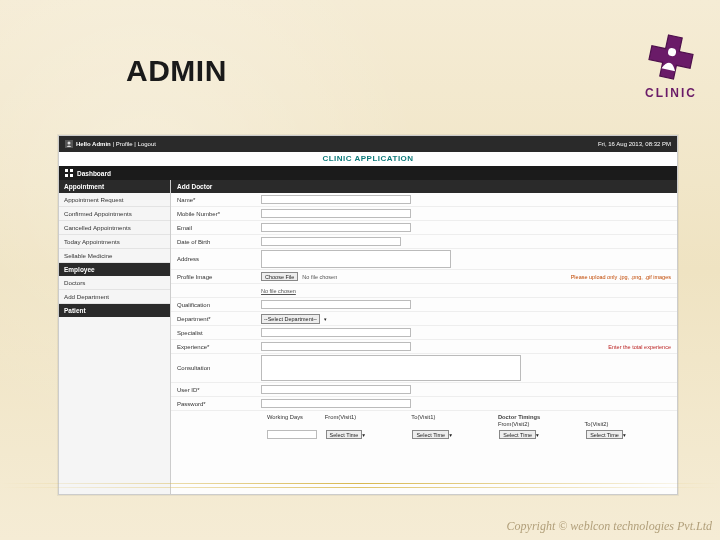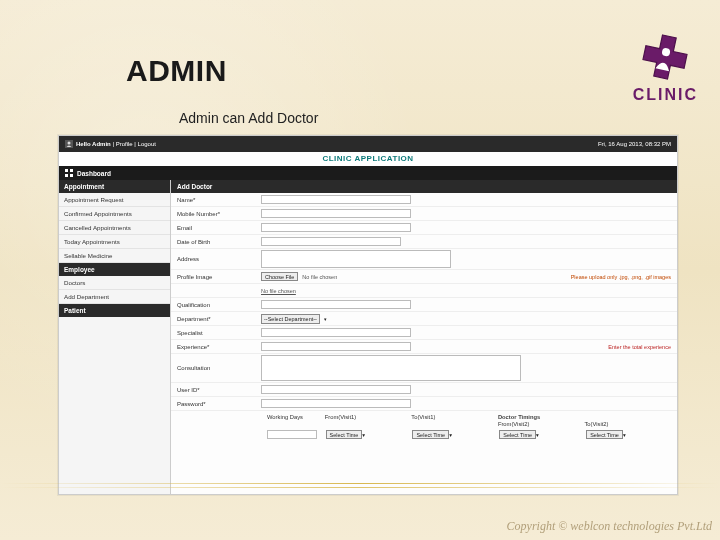--- a/index.html
+++ b/index.html
@@ -7,21 +7,21 @@
   .slide {
     width: 720px; height: 540px; position: relative;
     background:
       radial-gradient(circle at 20% 30%, rgba(255,255,255,0.25) 0, transparent 40%),
       linear-gradient(180deg, #f5ecd5 0%, #efe3c2 50%, #f5ecd5 100%);
   }
   .title { position: absolute; top: 54px; left: 126px; font-size: 30px; font-weight: 700; color: #1a1a1a; letter-spacing: 0.5px; }
   .subtitle { position: absolute; top: 110px; left: 179px; font-size: 14px; color: #222; }
   .logo { position: absolute; top: 30px; right: 22px; text-align: center; }
   .logo svg { display:block; margin:0 auto; }
-  .logo .brand { font-size: 16px; font-weight: 700; color: #6a1b68; letter-spacing: 2px; margin-top: 2px; }
+  .logo .brand { font-size: 12px; font-weight: 700; color: #6a1b68; letter-spacing: 2px; margin-top: 2px; }
 
   .screenshot { position: absolute; top: 135px; left: 58px; width: 620px; height: 360px; background: #fdfdfd; border:1px solid #ccc; font-size: 7px; color:#222; box-shadow: 0 0 0 1px rgba(0,0,0,0.05); }
 
   .topbar { height: 16px; background: #2a2a2a; display:flex; align-items:center; justify-content:space-between; padding:0 6px; }
   .user-greet { color:#fff; font-size:6px; display:flex; align-items:center; gap:3px; }
   .user-greet svg { flex:0 0 auto; }
   .datetime { color:#fff; font-size:6px; }
 
   .apptitle { height: 14px; background:#fff; text-align:center; font-weight:700; font-size:8px; color:#0d7a7a; letter-spacing:0.5px; line-height:14px; }
 
@@ -61,21 +61,20 @@
   .copyright { position:absolute; right:8px; bottom:6px; font-size:12px; font-style:italic; color: rgba(120,95,45,0.55); font-family: Georgia, 'Times New Roman', serif; text-align: center; }
 
   .accent-line { position:absolute; left:0; right:0; bottom:52px; height:1px; background: linear-gradient(90deg, transparent, #e0c46a, transparent); }
   .accent-line2 { position:absolute; left:0; right:0; bottom:56px; height:1px; background: linear-gradient(90deg, transparent, #d8b850, transparent); }
 </style>
 </head>
 <body>
 
 <div class="slide">
   <div class="title">ADMIN</div>
-  <div class="subtitle">Admin can Add Doctor</div>
 
   <div class="logo">
     <svg width="54" height="54" viewBox="0 0 54 54">
       <g transform="translate(27 27) rotate(12) translate(-27 -27)">
         <path d="M20 6 h14 v14 h14 v14 h-14 v14 h-14 v-14 h-14 v-14 h14 z" fill="#6a1b68" stroke="#4d104b" stroke-width="1.2"></path>
         <circle cx="27" cy="22" r="4" fill="#fff"></circle>
         <path d="M20 40 q7 -14 14 0 z" fill="#fff"></path>
       </g>
     </svg>
     <div class="brand">CLINIC</div>

